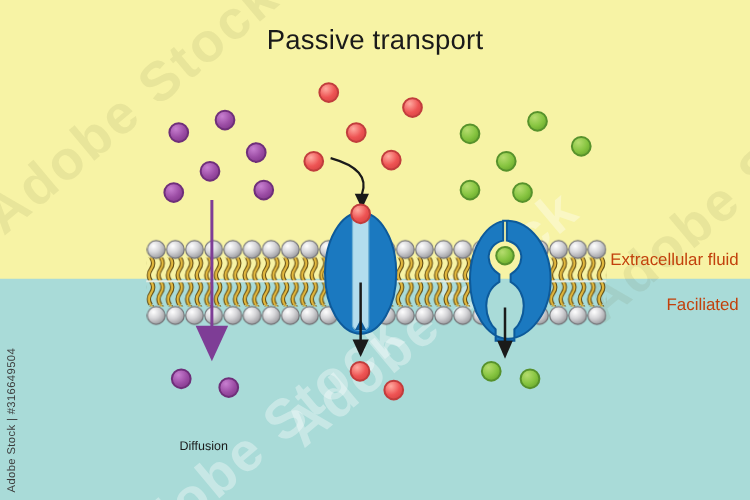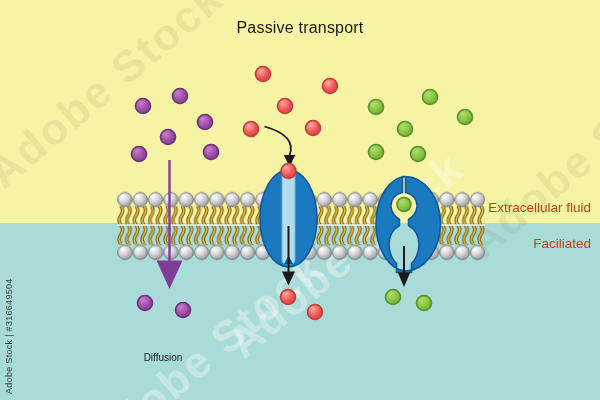--- a/index.html
+++ b/index.html
@@ -6,21 +6,21 @@
   #stage{
     position:relative;width:600px;height:400px;overflow:hidden;
     font-family:"Liberation Sans","DejaVu Sans",sans-serif;
     background:#f7f3a5;
   }
   .bg-extracellular{position:absolute;left:0;top:0;width:600px;height:223px;background:#f7f3a5;}
   .bg-cytoplasm{position:absolute;left:0;top:223px;width:600px;height:177px;background:#a9dbd8;}
   svg.layer{position:absolute;left:0;top:0;}
   .title{
     position:absolute;left:0;top:19px;width:600px;text-align:center;
-    font-size:16px;color:#1a1a1a;letter-spacing:.2px;
+    font-size:22px;color:#1a1a1a;letter-spacing:.2px;
   }
   .side-label{position:absolute;right:9px;font-size:13.5px;color:#c2410c;text-align:right;}
   .lbl-extra{top:200px;}
   .lbl-cyto{top:236px;}
   .bottom-label{position:absolute;top:352px;font-size:10px;color:#1a1a1a;text-align:center;}
   .lbl-diff{left:118px;width:90px;}
   .lbl-fac{left:256px;width:180px;}
   .wm-side{
     position:absolute;left:4px;top:246px;height:148px;width:12px;
     writing-mode:vertical-rl;transform:rotate(180deg);

